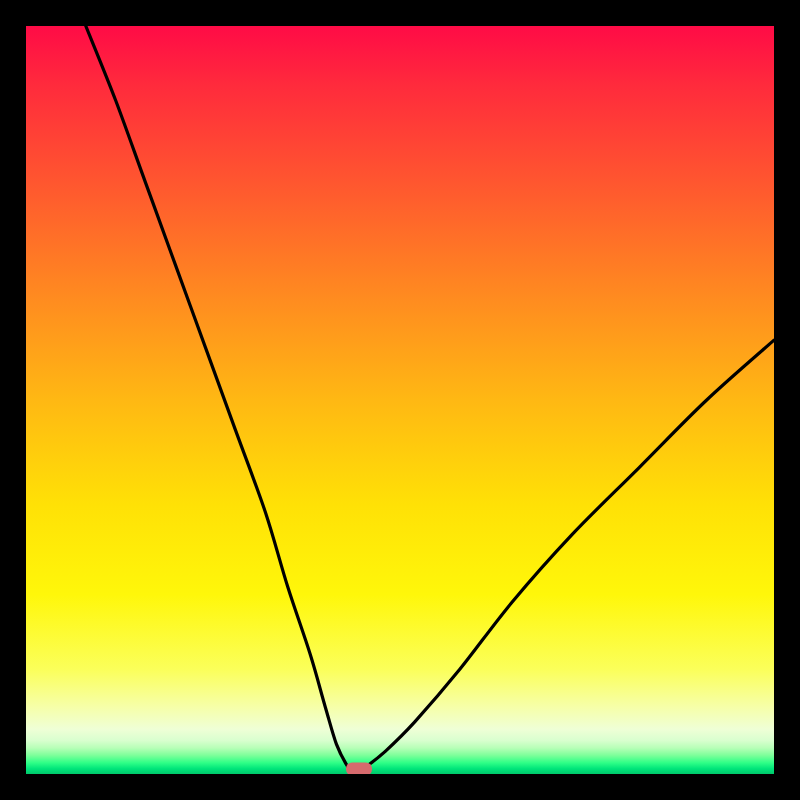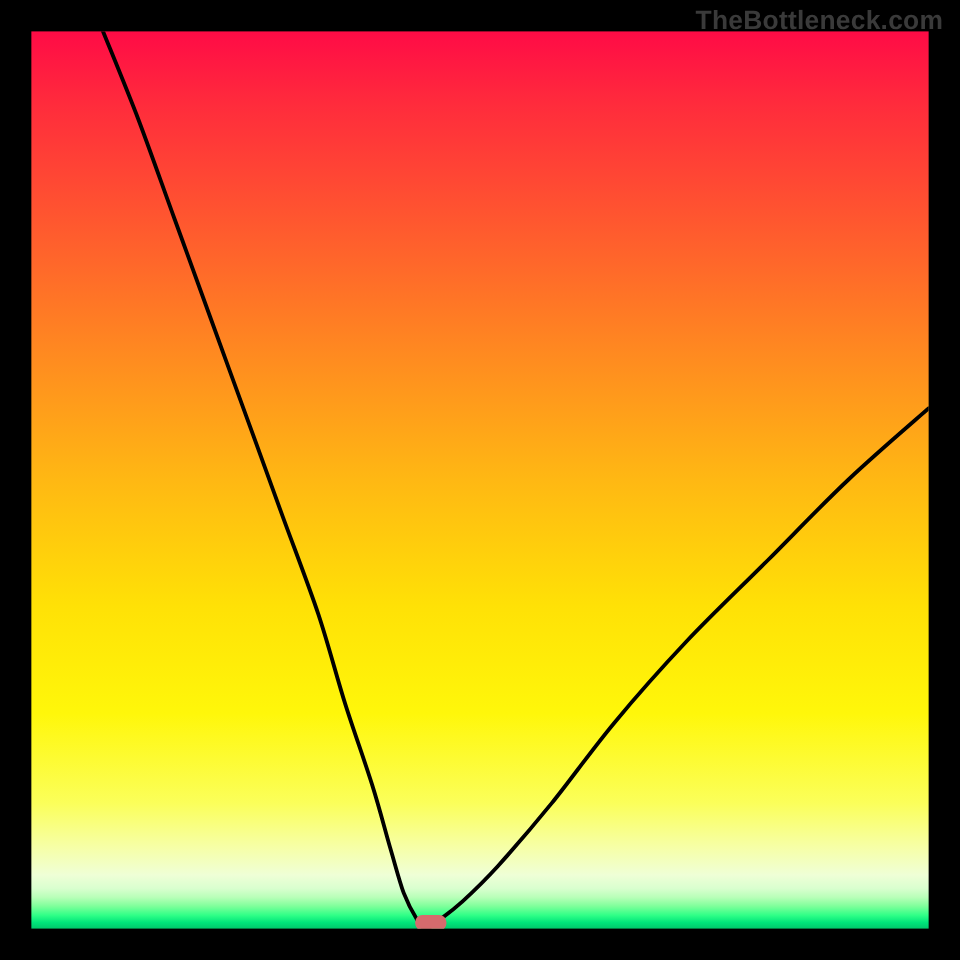--- a/index.html
+++ b/index.html
@@ -67,21 +67,20 @@
     background: #d66a6d;
     transform: translate(-50%, -50%);
     z-index: 2;
   }
 </style>
 </head>
 <body>
 
 <div class="frame">
 
-  <div class="watermark">TheBottleneck.com</div>
 
   <div class="plot">
     <div class="gradient"></div>
 
     <svg class="curve" viewBox="0 0 748 748" preserveAspectRatio="none">
       <path id="curve-path" fill="none" stroke="#000" stroke-width="3.2" stroke-linecap="round" stroke-linejoin="round" d="M 59.8 0.0 C 64.8 12.5, 79.8 48.6, 89.8 74.8 C 99.7 101.0, 109.7 129.7, 119.7 157.1 C 129.7 184.5, 139.6 211.9, 149.6 239.4 C 159.6 266.8, 169.5 294.2, 179.5 321.6 C 189.5 349.1, 199.5 376.5, 209.4 403.9 C 219.4 431.3, 230.6 460.0, 239.4 486.2 C 248.1 512.4, 254.3 537.3, 261.8 561.0 C 269.3 584.7, 278.0 608.4, 284.2 628.3 C 290.5 648.3, 294.8 665.7, 299.2 680.7 C 303.6 695.6, 306.7 708.1, 310.4 718.1 C 314.2 728.1, 318.5 735.5, 321.6 740.5 C 324.8 745.5, 326.0 748.0, 329.1 748.0 C 332.2 748.0, 335.4 744.3, 340.3 740.5 C 345.3 736.8, 350.9 733.0, 359.0 725.6 C 367.1 718.1, 376.5 709.4, 389.0 695.6 C 401.4 681.9, 417.6 663.2, 433.8 643.3 C 450.0 623.3, 467.5 598.4, 486.2 576.0 C 504.9 553.5, 524.8 531.1, 546.0 508.6 C 567.2 486.2, 590.9 463.8, 613.4 441.3 C 635.8 418.9, 658.2 395.2, 680.7 374.0 C 703.1 352.8, 736.8 324.1, 748.0 314.2"></path>
     </svg>
 
     <div class="marker" id="valley-marker" style="left: 332.86px; top: 742.764px;"></div>
   </div>

